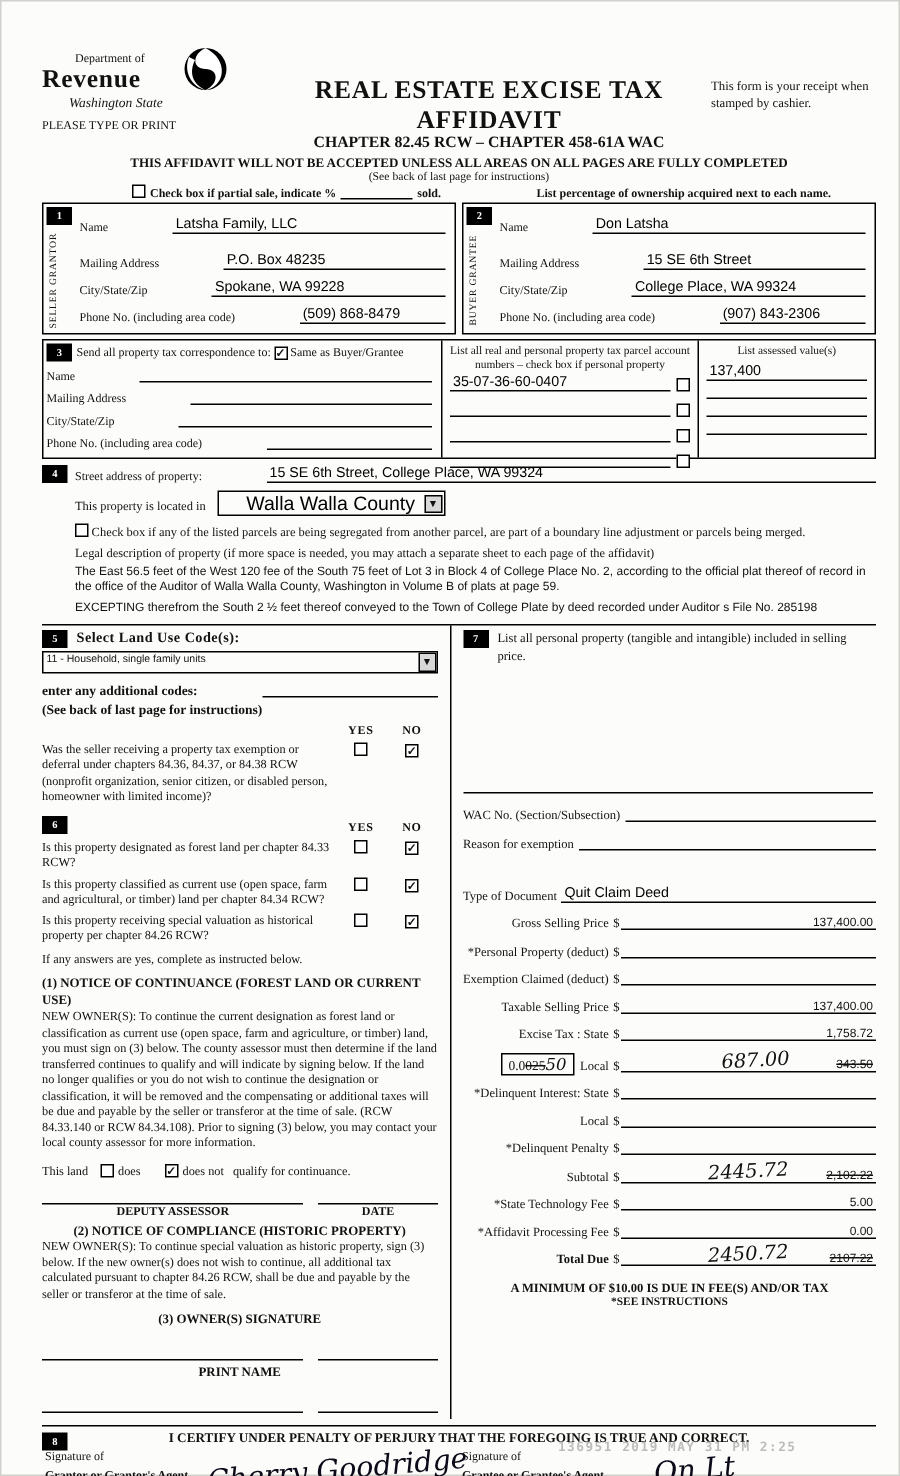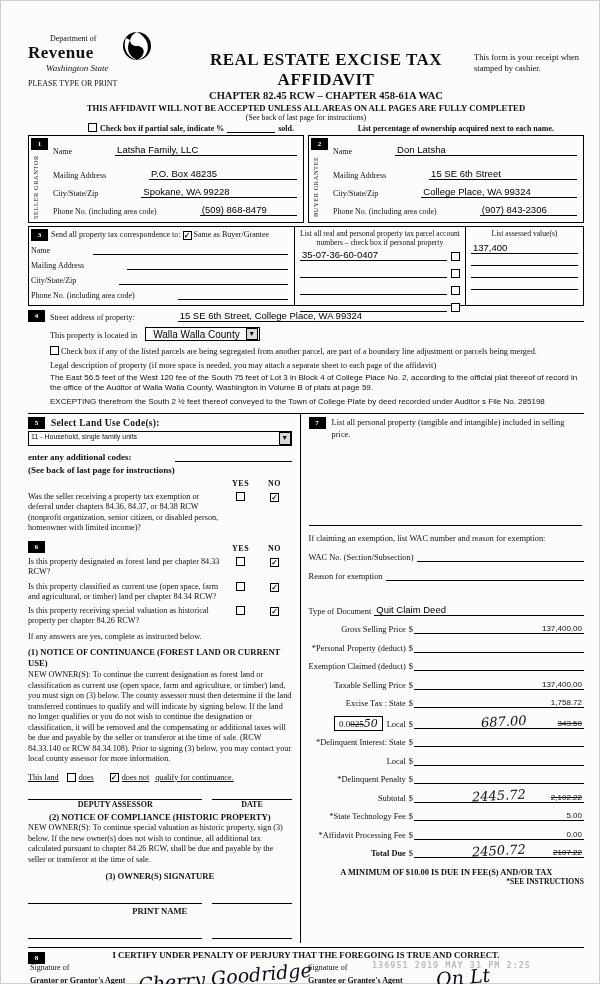--- a/index.html
+++ b/index.html
@@ -92,21 +92,21 @@
   .mrow .ml { text-align:right; white-space:nowrap; }
   .mrow .dollar { margin:0 1px 0 3px; }
   .mrow .mline { width:170px; border-bottom:1px solid #000; position:relative; height:13px; }
   .mrow .printed { position:absolute; right:2px; bottom:0; font-family:"Liberation Sans","DejaVu Sans",sans-serif; font-size:8px; }
   .strike { text-decoration:line-through; }
   .hw { font-family:"DejaVu Serif",serif; font-style:italic; }
   .handval { position:absolute; right:58px; bottom:-1px; font-size:13px; transform:rotate(-3deg); white-space:nowrap; }
   .ratebox { border:1px solid #000; padding:0 4px; margin-right:4px; font-size:9px; position:relative; top:2px; }
   .ratebox .hw { font-size:11px; }
   .minnote { text-align:center; font-weight:bold; font-size:8.4px; margin-top:10px; }
-  .seeinst { text-align:right; font-size:7.6px; }
+  .seeinst { text-align:center; font-size:7.6px; }
   
   .s8 { border-top:1px solid #000; margin-top:4px; padding-top:2px; position:relative; }
   .s8 .numbox { position:absolute; left:0; top:4px; }
   .certify { text-align:center; font-size:8.8px; font-weight:bold; }
   .sigcols { display:flex; margin-top:3px; }
   .sigcol { flex:1; padding:0 6px 0 2px; }
   .sigcol .slab { font-size:8px; }
   .sigrow { display:flex; align-items:flex-end; font-size:8px; }
   .sigrow b { white-space:nowrap; }
   .sigrow .val { flex:1; border-bottom:1px solid #000; margin-left:3px; position:relative; height:13px; }
@@ -258,21 +258,21 @@
 
   <div class="s4">
     <div class="numbox">4</div>
     <div class="frow" style="margin-top:0;">
       <span class="lab">Street address of property:</span>
       <span class="val typed">15 SE 6th Street, College Place, WA 99324</span>
     </div>
     <div style="margin-top:5px;">
       <span>This property is located in</span>
       <span class="countybox">
-        <span class="typed" style="font-size:10px;padding:0 6px;">Walla Walla County</span>
+        <span class="typed" style="font-size:13px;padding:0 6px;margin-left:11px;">Walla Walla County</span>
         <span class="ddbtn">▼</span>
       </span>
     </div>
     <div style="margin-top:5px;">
       <span class="cb"></span>
       <span>Check box if any of the listed parcels are being segregated from another parcel, are part of a boundary line adjustment or parcels being merged.</span>
     </div>
     <div style="margin-top:5px;">Legal description of property (if more space is needed, you may attach a separate sheet to each page of the affidavit)</div>
     <div class="legal">The East 56.5 feet of the West 120 fee of the South 75 feet of Lot 3 in Block 4 of College Place No. 2, according to the official plat thereof of record in the office of the Auditor of Walla Walla County, Washington in Volume B of plats at page 59.</div>
     <div class="legal">EXCEPTING therefrom the South 2 ½ feet thereof conveyed to the Town of College Plate by deed recorded under Auditor s File No. 285198</div>
@@ -322,21 +322,21 @@
         <span class="qc"><span class="cb"><span>✓</span></span></span>
       </div>
       <div class="q">
         <span class="qt">Is this property receiving special valuation as historical property per chapter 84.26 RCW?</span>
         <span class="qc"><span class="cb"><span></span></span></span>
         <span class="qc"><span class="cb"><span>✓</span></span></span>
       </div>
       <div class="para">If any answers are yes, complete as instructed below.</div>
       <div class="para b" style="font-size:8.6px;">(1) NOTICE OF CONTINUANCE (FOREST LAND OR CURRENT USE)</div>
       <div class="para" style="margin-top:1px;">NEW OWNER(S): To continue the current designation as forest land or classification as current use (open space, farm and agriculture, or timber) land, you must sign on (3) below. The county assessor must then determine if the land transferred continues to qualify and will indicate by signing below. If the land no longer qualifies or you do not wish to continue the designation or classification, it will be removed and the compensating or additional taxes will be due and payable by the seller or transferor at the time of sale. (RCW 84.33.140 or RCW 84.34.108). Prior to signing (3) below, you may contact your local county assessor for more information.</div>
-      <div class="para" style="display:flex;align-items:flex-start;margin-top:8px;text-decoration:underline;">
+      <div class="para" style="display:flex;align-items:flex-start;margin-top:8px;">
         <span>This land</span>
         <span class="cb" style="margin-left:8px;"><span></span></span>
         <span style="margin-left:3px;">does</span>
         <span class="cb" style="margin-left:16px;"><span>✓</span></span>
         <span style="margin-left:3px;">does not</span>
         <span style="margin-left:6px;">qualify for continuance.</span>
       </div>
       <div class="sigline2">
         <span class="l1"></span>
         <span class="l2"></span>
@@ -358,21 +358,20 @@
         <span class="l2"></span>
       </div>
     </div>
 
     <div class="colR">
       <div class="s7head">
         <div class="numbox">7</div>
         <div>List all  personal property (tangible and intangible) included in selling price.</div>
       </div>
       <div class="ppspace"></div>
-      <div class="exm">If claiming an exemption, list WAC number and reason for exemption:</div>
       <div class="exrow">
             <span>WAC No. (Section/Subsection)</span>
             <span class="val"></span>
           </div>
       <div class="exrow">
             <span>Reason for exemption</span>
             <span class="val"></span>
           </div>
       <div style="height:14px;"></div>
       <div class="docrow">

